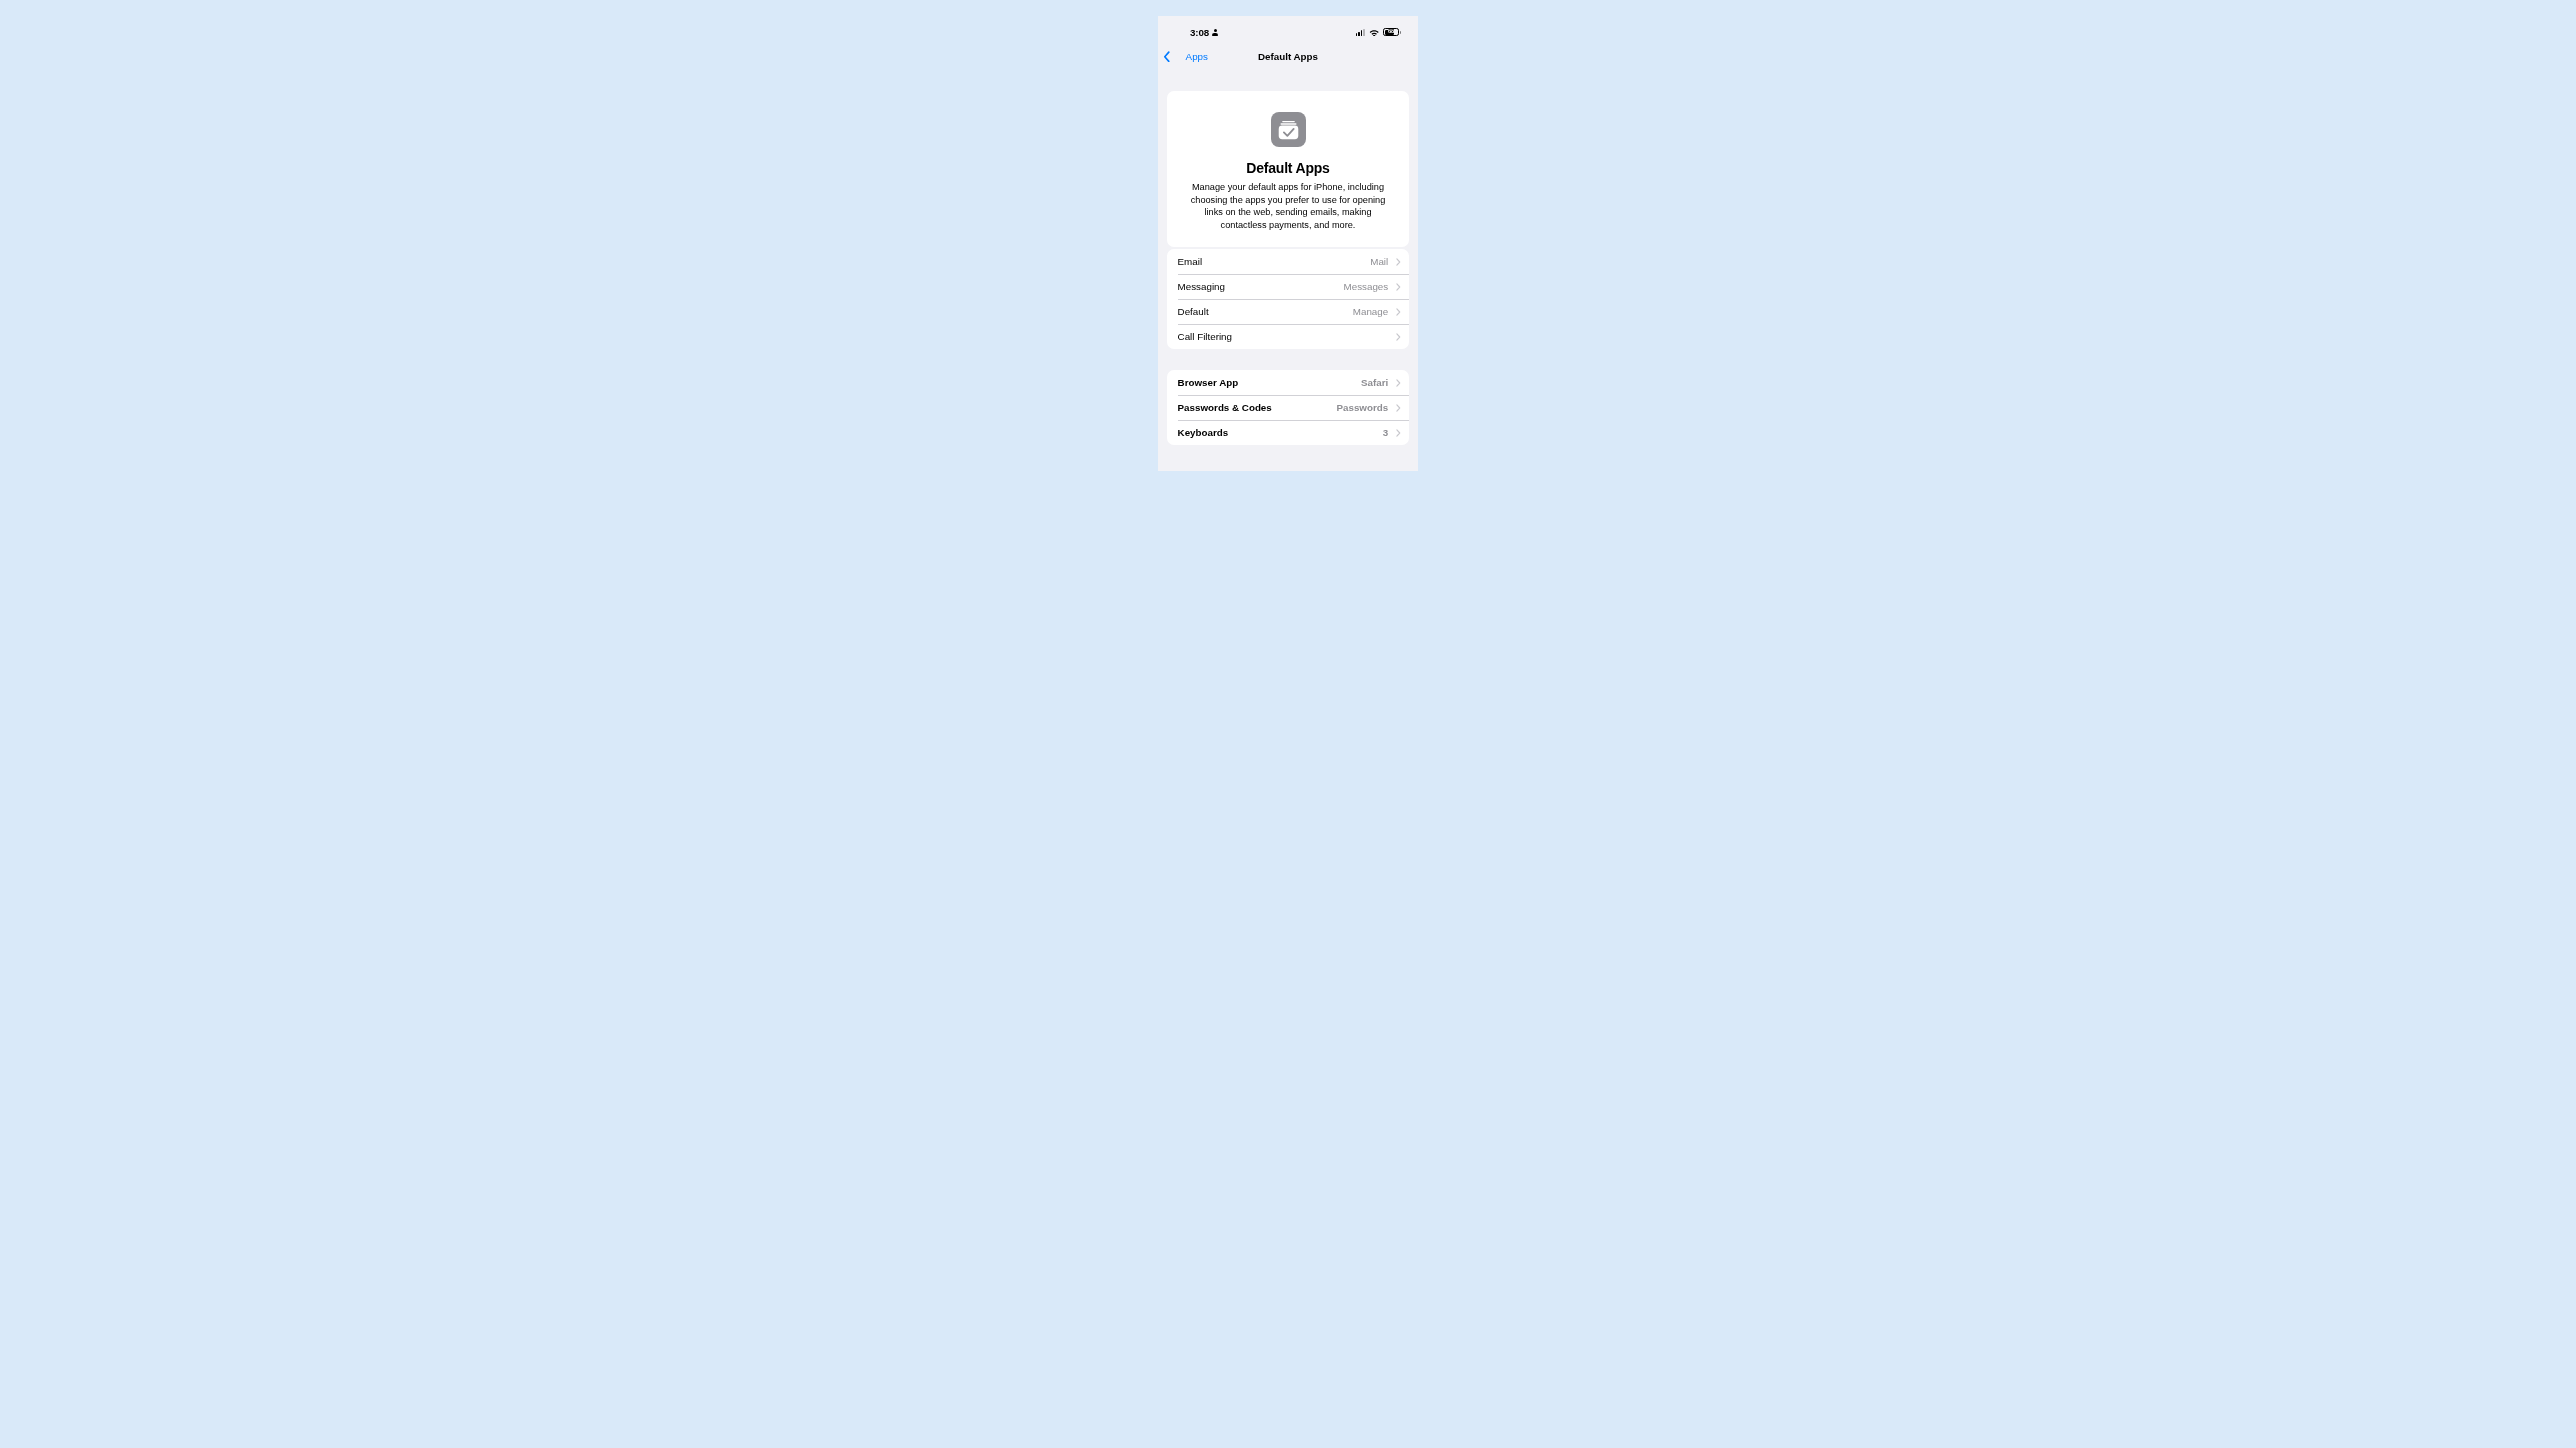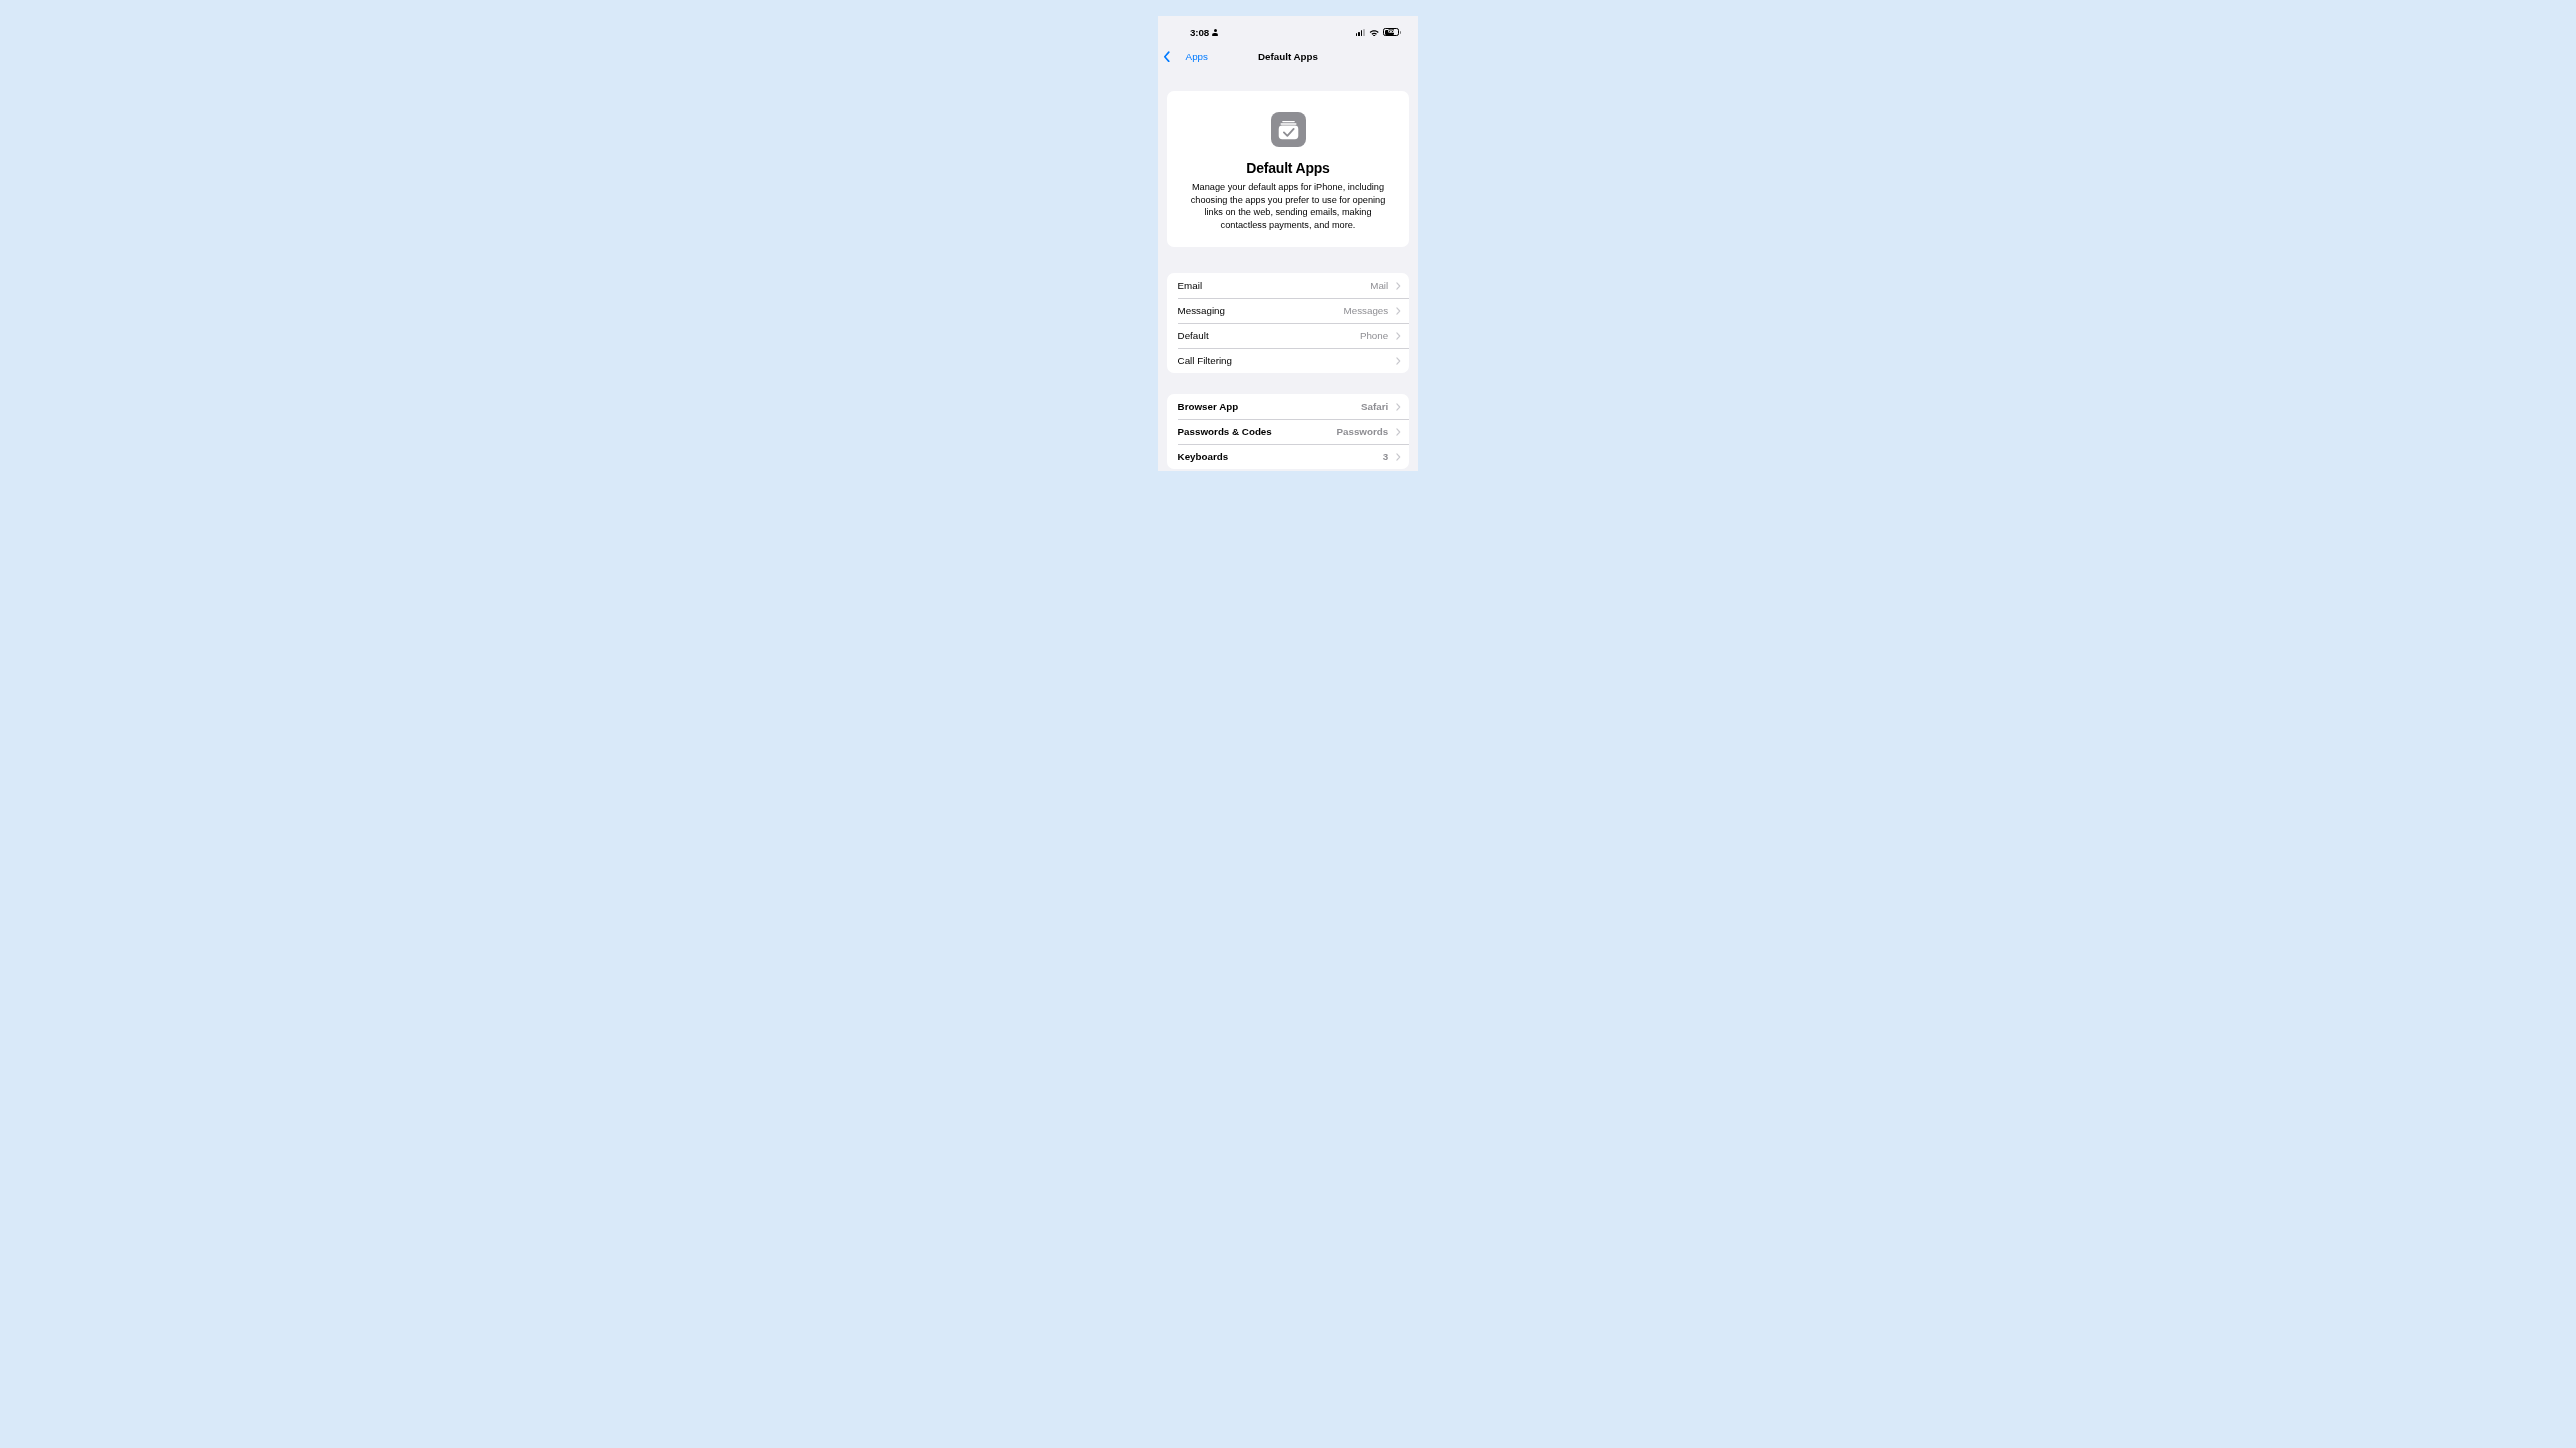--- a/index.html
+++ b/index.html
@@ -189,21 +189,21 @@
       font-size: 9.2px;
       line-height: 1.35;
       color: #000;
       font-weight: 400;
     }
 
     
     .list-group {
       background: #fff;
       border-radius: 7px;
-      margin-top: 26px;
+      margin-top: 2px;
       overflow: hidden;
     }
     .list-group + .list-group { margin-top: 21px; font-weight: bold; }
     .list-row {
       display: flex;
       align-items: center;
       justify-content: space-between;
       padding: 6.3px 8px 6.3px 10.4px;
       min-height: 25px;
       cursor: pointer;
@@ -313,21 +313,21 @@
           <span class="chevron">
               <svg width="4.6" height="8" viewBox="0 0 8 14">
                 <path d="M1.5 1.5 L6.5 7 L1.5 12.5" stroke="#c7c7cc" stroke-width="2" fill="none" stroke-linecap="round" stroke-linejoin="round"></path>
               </svg>
             </span>
         </span>
       </div>
       <div class="list-row">
         <span class="row-label">Default</span>
         <span class="row-right">
-          <span class="row-value">Phone</span>
+          <span class="row-value">Manage</span>
           <span class="chevron">
               <svg width="4.6" height="8" viewBox="0 0 8 14">
                 <path d="M1.5 1.5 L6.5 7 L1.5 12.5" stroke="#c7c7cc" stroke-width="2" fill="none" stroke-linecap="round" stroke-linejoin="round"></path>
               </svg>
             </span>
         </span>
       </div>
       <div class="list-row">
         <span class="row-label">Call Filtering</span>
         <span class="row-right">

